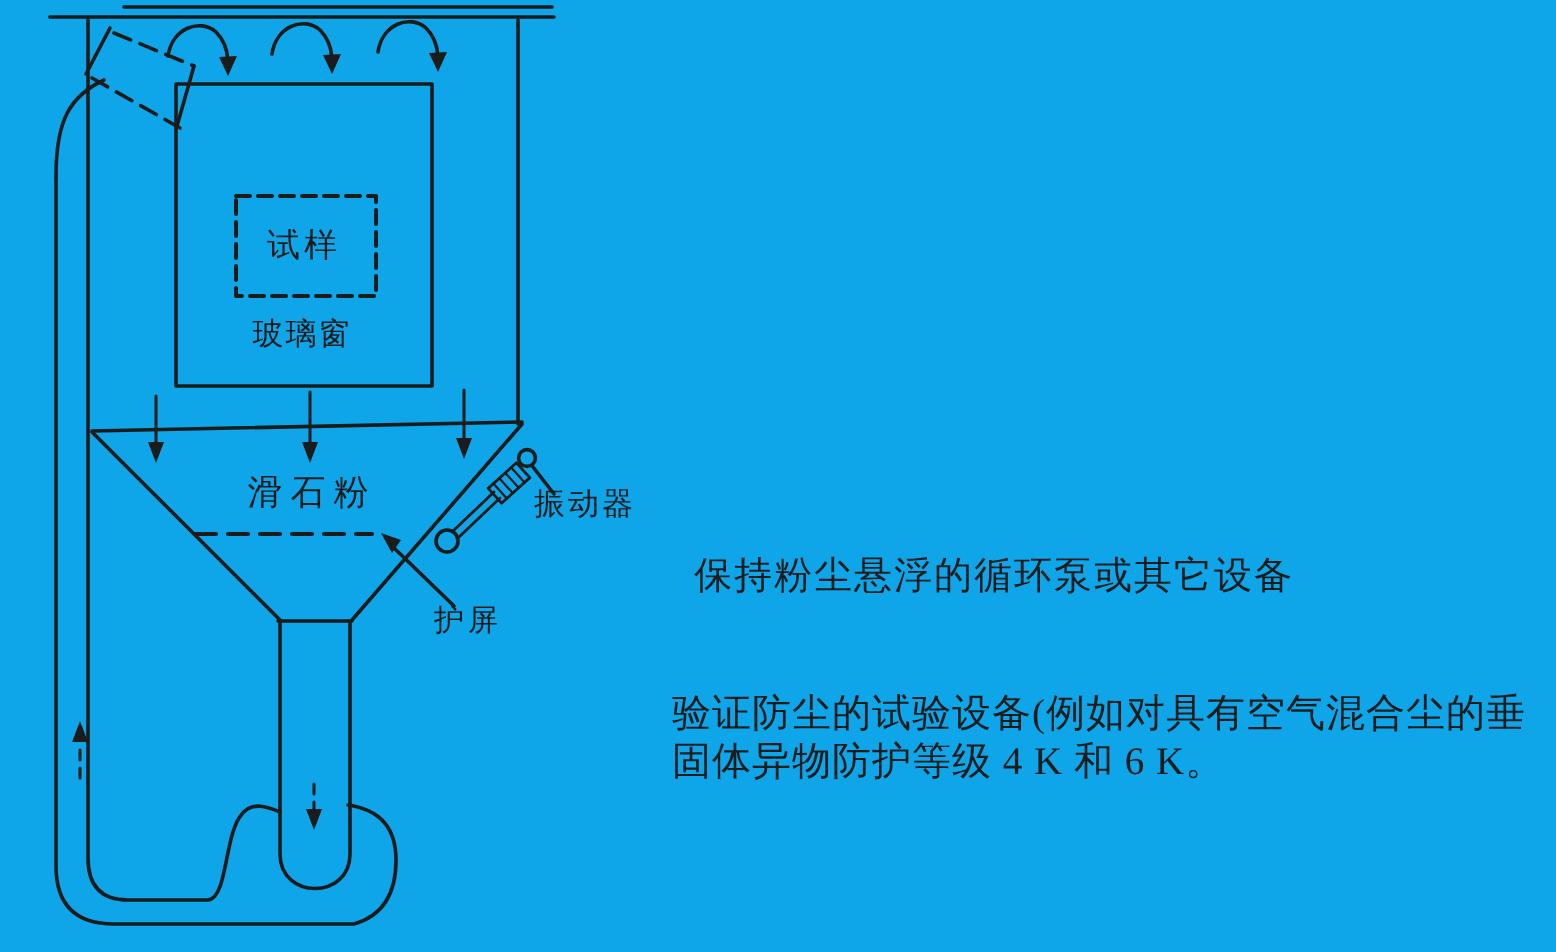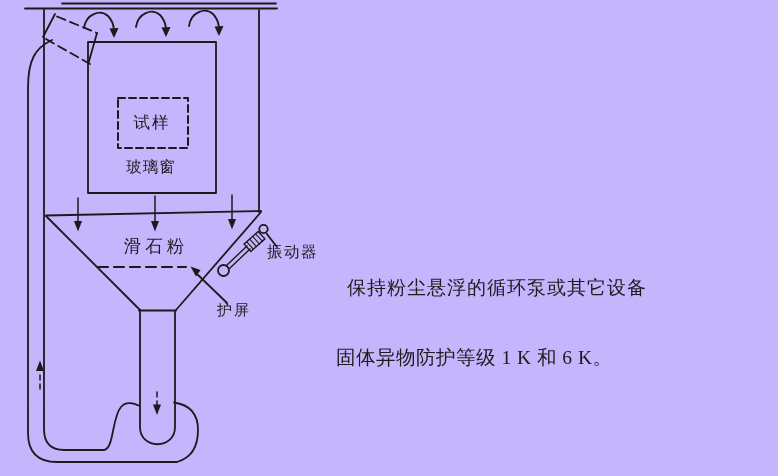--- a/index.html
+++ b/index.html
@@ -1,17 +1,17 @@
 <!DOCTYPE html>
 <html><head>
 <meta charset="utf-8">
 <style>
   html,body{margin:0;padding:0;background:#ffffff;}
   .page{
-    position:relative;width:778px;height:476px;background:#c4b5fd;
+    position:relative;width:778px;height:476px;background:#0ea5e9;
     font-family:"Liberation Serif","DejaVu Serif",serif;color:#1c1c1c;overflow:hidden;text-decoration:underline;
   }
   .diagram-svg{position:absolute;left:0;top:0;}
   .side-note{
     position:absolute;left:347px;top:275px;font-size:19px;letter-spacing:1px;white-space:nowrap;
   }
   .caption{position:absolute;left:336px;top:346px;font-size:19.5px;line-height:24px;letter-spacing:0.5px;}
   .caption .cap-line{white-space:nowrap;}
   svg text{font-family:"Liberation Serif","DejaVu Serif",serif;}
 </style>
@@ -99,16 +99,17 @@
       <text x="151" y="172" text-anchor="middle" font-size="15.5" letter-spacing="1">玻璃窗</text>
       <text x="156" y="252" text-anchor="middle" font-size="17.5" letter-spacing="4">滑石粉</text>
       <text x="267" y="257" font-size="15.5" letter-spacing="1.5">振动器</text>
       <text x="217" y="315" font-size="15" letter-spacing="2">护屏</text>
     </g>
   </svg>
 
   <div class="side-note">保持粉尘悬浮的循环泵或其它设备</div>
 
   <div class="caption">
-    <div class="cap-line">固体异物防护等级 1 K 和 6 K。</div>
+    <div class="cap-line">验证防尘的试验设备(例如对具有空气混合尘的垂</div>
+    <div class="cap-line">固体异物防护等级 4 K 和 6 K。</div>
   </div>
 
 </div>
 
 </body></html>

